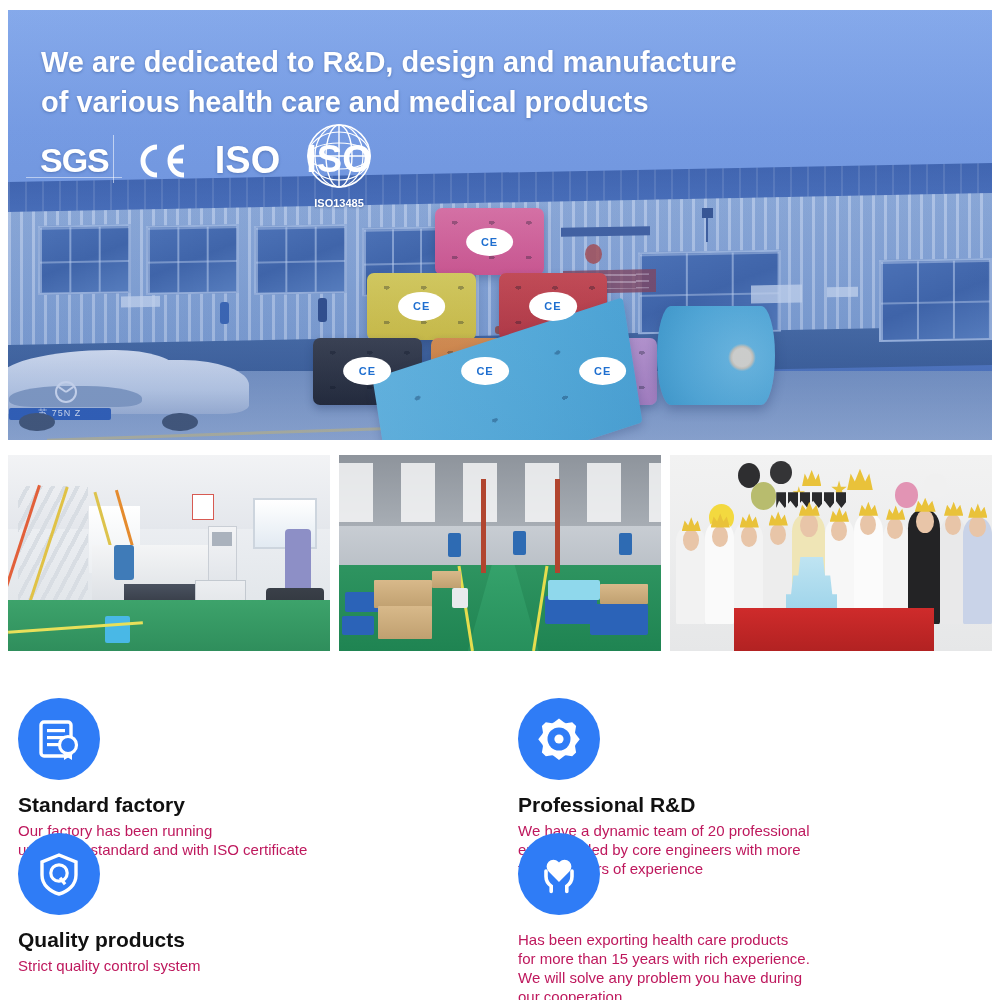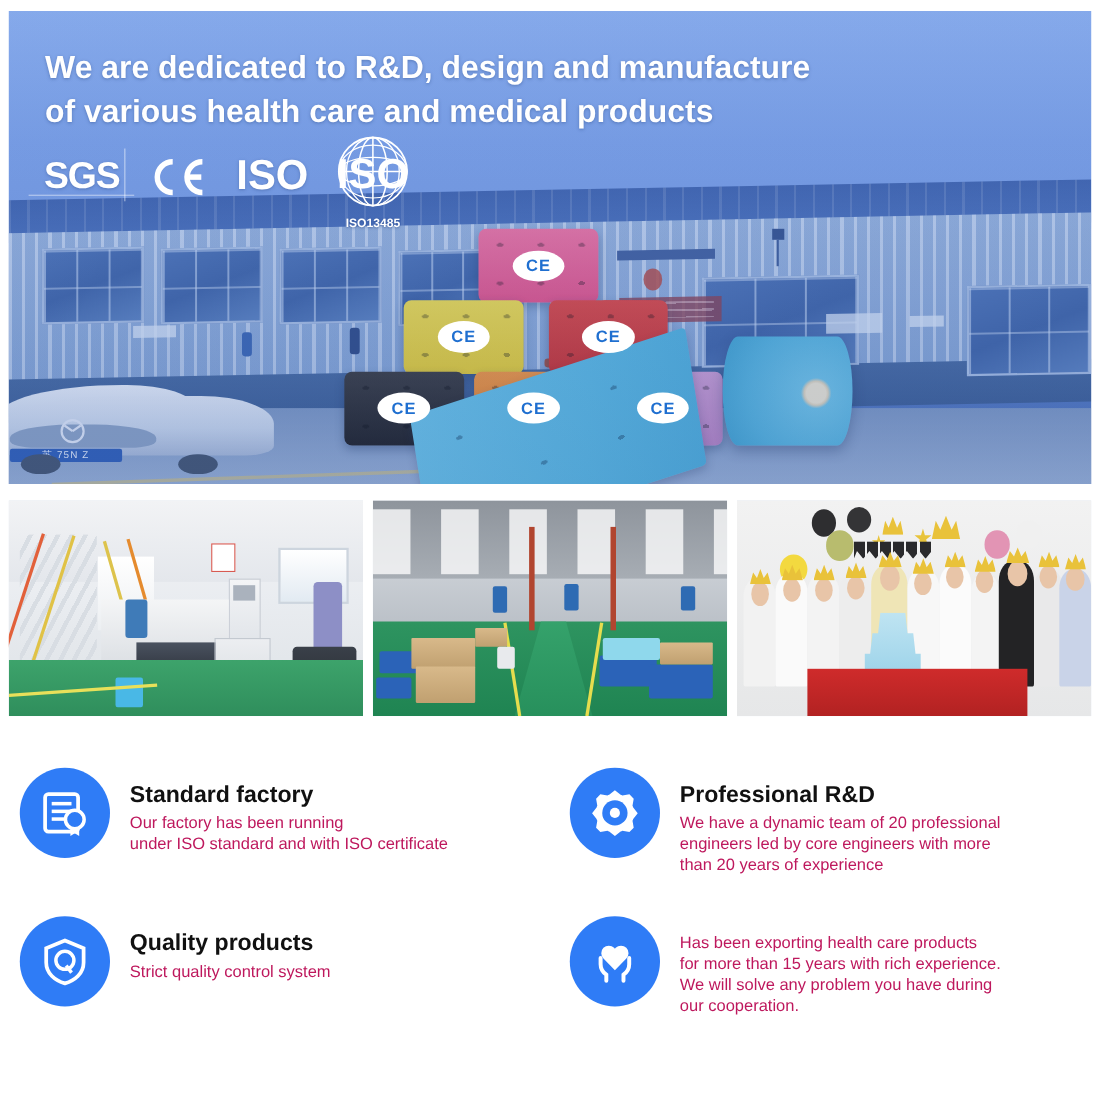--- a/index.html
+++ b/index.html
@@ -204,21 +204,21 @@
       radial-gradient(ellipse 5px 3px at 52% 22%, rgba(0,0,0,.30) 60%, transparent 62%),
       radial-gradient(ellipse 5px 3px at 86% 22%, rgba(0,0,0,.30) 60%, transparent 62%),
       radial-gradient(ellipse 5px 3px at 18% 74%, rgba(0,0,0,.30) 60%, transparent 62%),
       radial-gradient(ellipse 5px 3px at 52% 74%, rgba(0,0,0,.30) 60%, transparent 62%),
       radial-gradient(ellipse 5px 3px at 86% 74%, rgba(0,0,0,.30) 60%, transparent 62%);
   }
   .ce-badge{
     position:absolute; left:50%; top:50%; transform:translate(-50%,-50%);
     width:44%; height:42%; background:#fff; border-radius:50%;
     display:flex; align-items:center; justify-content:center;
-    color:#1f6fd0; font-weight:bold; font-size:15px; letter-spacing:1px; z-index:3;
+    color:#1f6fd0; font-weight:bold; font-size:11px; letter-spacing:1px; z-index:3;
   }
   .r-pink   { left:27%; top:2%;  width:24%; height:30%; background:linear-gradient(180deg,#f7729f,#ea5287); }
   .r-yellow { left:12%; top:31%; width:24%; height:30%; background:linear-gradient(180deg,#f5e04a,#ead02f); }
   .r-red    { left:41%; top:31%; width:24%; height:30%; background:linear-gradient(180deg,#e2453f,#cd2f2c); }
   .r-black  { left:0%;  top:60%; width:24%; height:30%; background:linear-gradient(180deg,#3a3a3c,#1e1e20); }
   .r-orange { left:26%; top:60%; width:24%; height:30%; background:linear-gradient(180deg,#f6963a,#e9801f); }
   .r-purple { left:52%; top:60%; width:24%; height:30%; background:linear-gradient(180deg,#cf9ed3,#bd86c4); }
   .r-side-top { position:absolute; left:51%; top:31%; width:13%; height:30%;
     background: radial-gradient(circle at 40% 50%, #f2f4f7 16%, #cfd6de 18%, #e6454a 42%, #cf3336 100%);
     border-radius: 6px; }
@@ -375,21 +375,21 @@
   .t3-cake{ position:absolute; left:36%; bottom:20%; width:16%; height:28%;
     background:linear-gradient(180deg,#bfe4f2,#9ed4ea);
     clip-path: polygon(28% 0, 72% 0, 76% 34%, 86% 34%, 90% 68%, 100% 68%, 100% 100%, 0 100%, 0 68%, 10% 68%, 14% 34%, 24% 34%); }
 
   
   .features {
     position: absolute; left: 0; top: 690px; width: 1000px;
     display: grid; grid-template-columns: 500px 500px;
     grid-template-rows: 135px auto;
   }
-  .feature { display: flex; align-items: flex-start; padding: 8px 16px 8px 18px; }
+  .feature { display: flex; align-items: flex-start; padding: 8px 16px 8px 18px; flex-direction: column; }
   .f-icon {
     flex: 0 0 auto; width: 82px; height: 82px; border-radius: 50%;
     background: #2f7cf6; display:flex; align-items:center; justify-content:center;
     margin-right: 18px;
   }
   .f-text { padding-top: 12px; }
   .f-title { font-size: 21px; font-weight: bold; color: #111; line-height: 26px; }
   .f-desc  { font-size: 15px; color: #be185d; line-height: 19px; margin-top: 3px; white-space: pre-line; }
 </style>
 </head>

